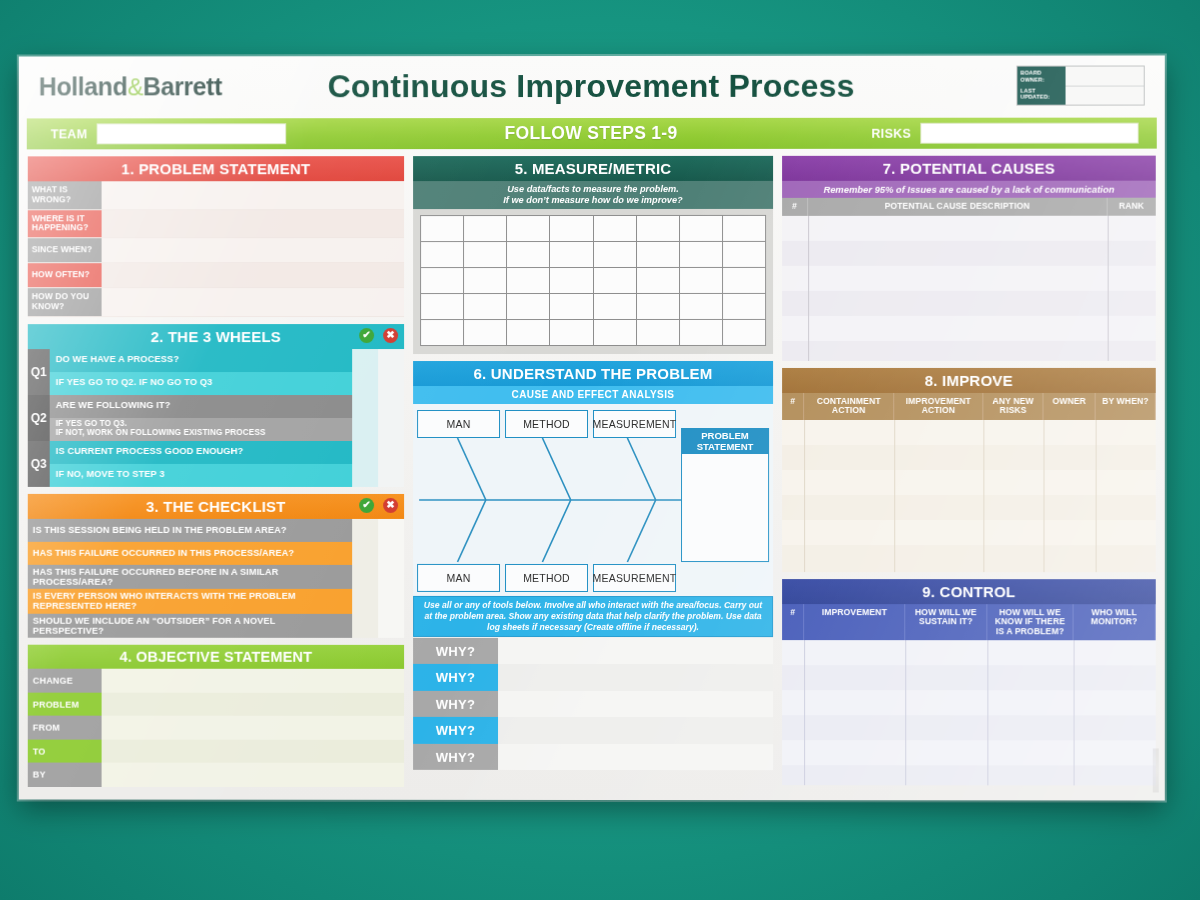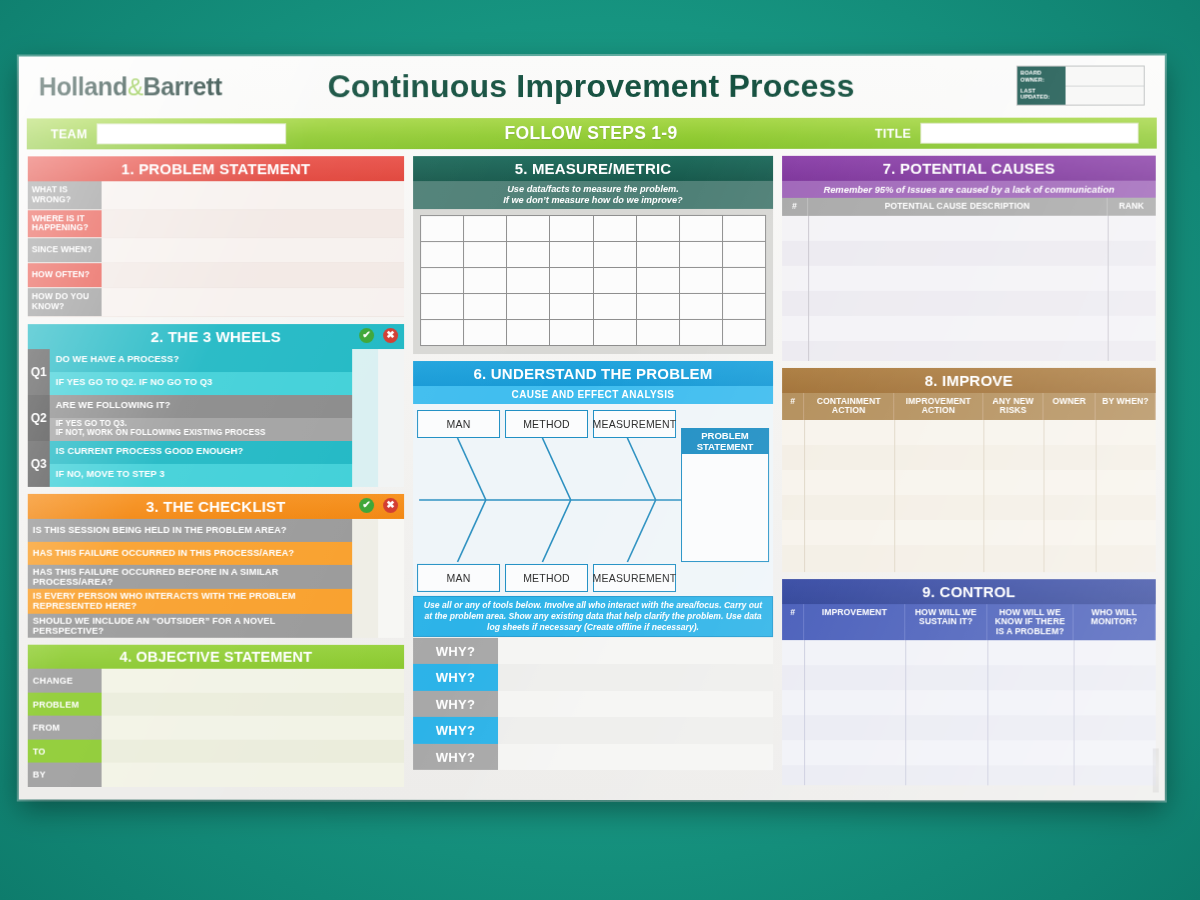--- a/index.html
+++ b/index.html
@@ -274,21 +274,21 @@
         <div class="owner-field"></div>
       </div>
     </div>
   </div>
 
   <div id="banner">
     <div id="banner-team-label">TEAM</div>
     <div id="banner-team-input"></div>
     <div id="banner-center">FOLLOW STEPS 1-9</div>
     <div id="banner-right">
-      <div id="banner-title-label">TITLE</div>
+      <div id="banner-title-label">RISKS</div>
       <div id="banner-title-input"></div>
     </div>
   </div>
 
   <div id="cols">
 
     <div id="col-left">
 
       <div class="panel" id="p1">
         <div class="panel-head">1.  PROBLEM STATEMENT</div>

